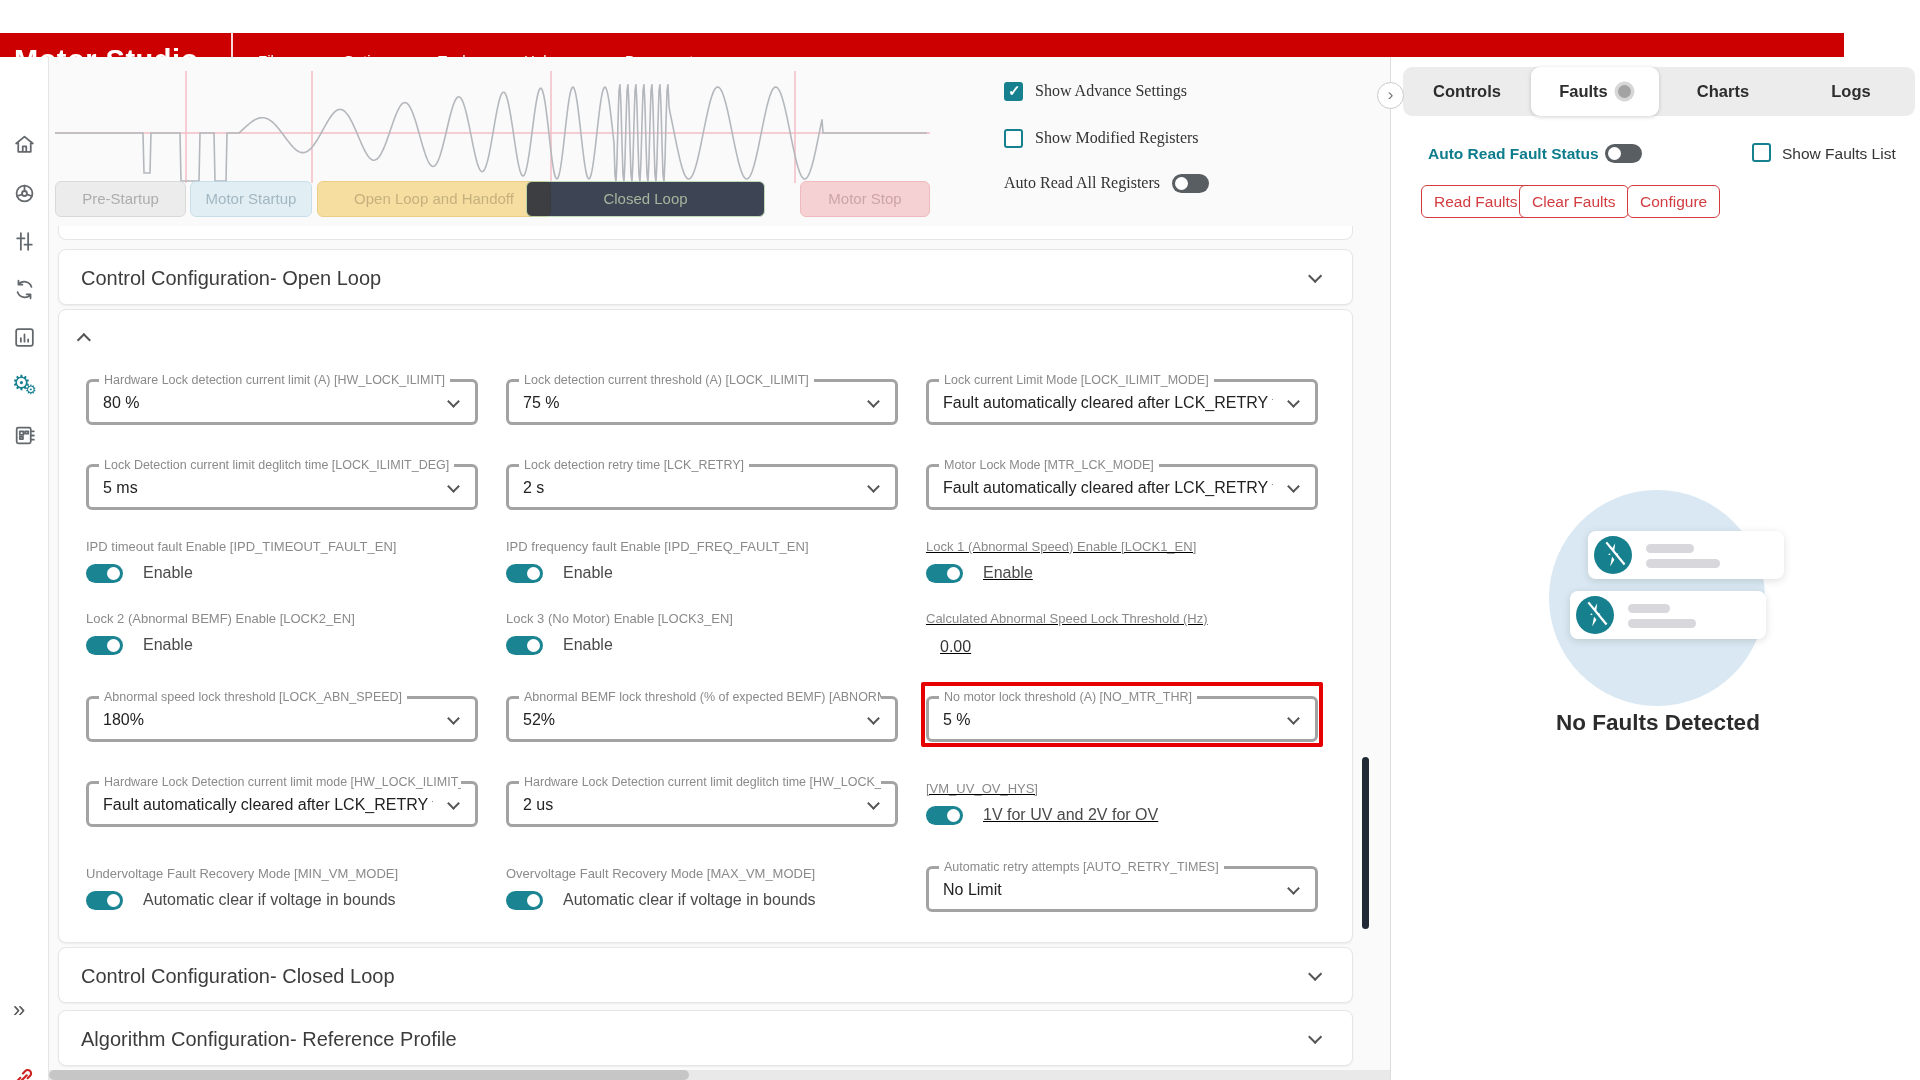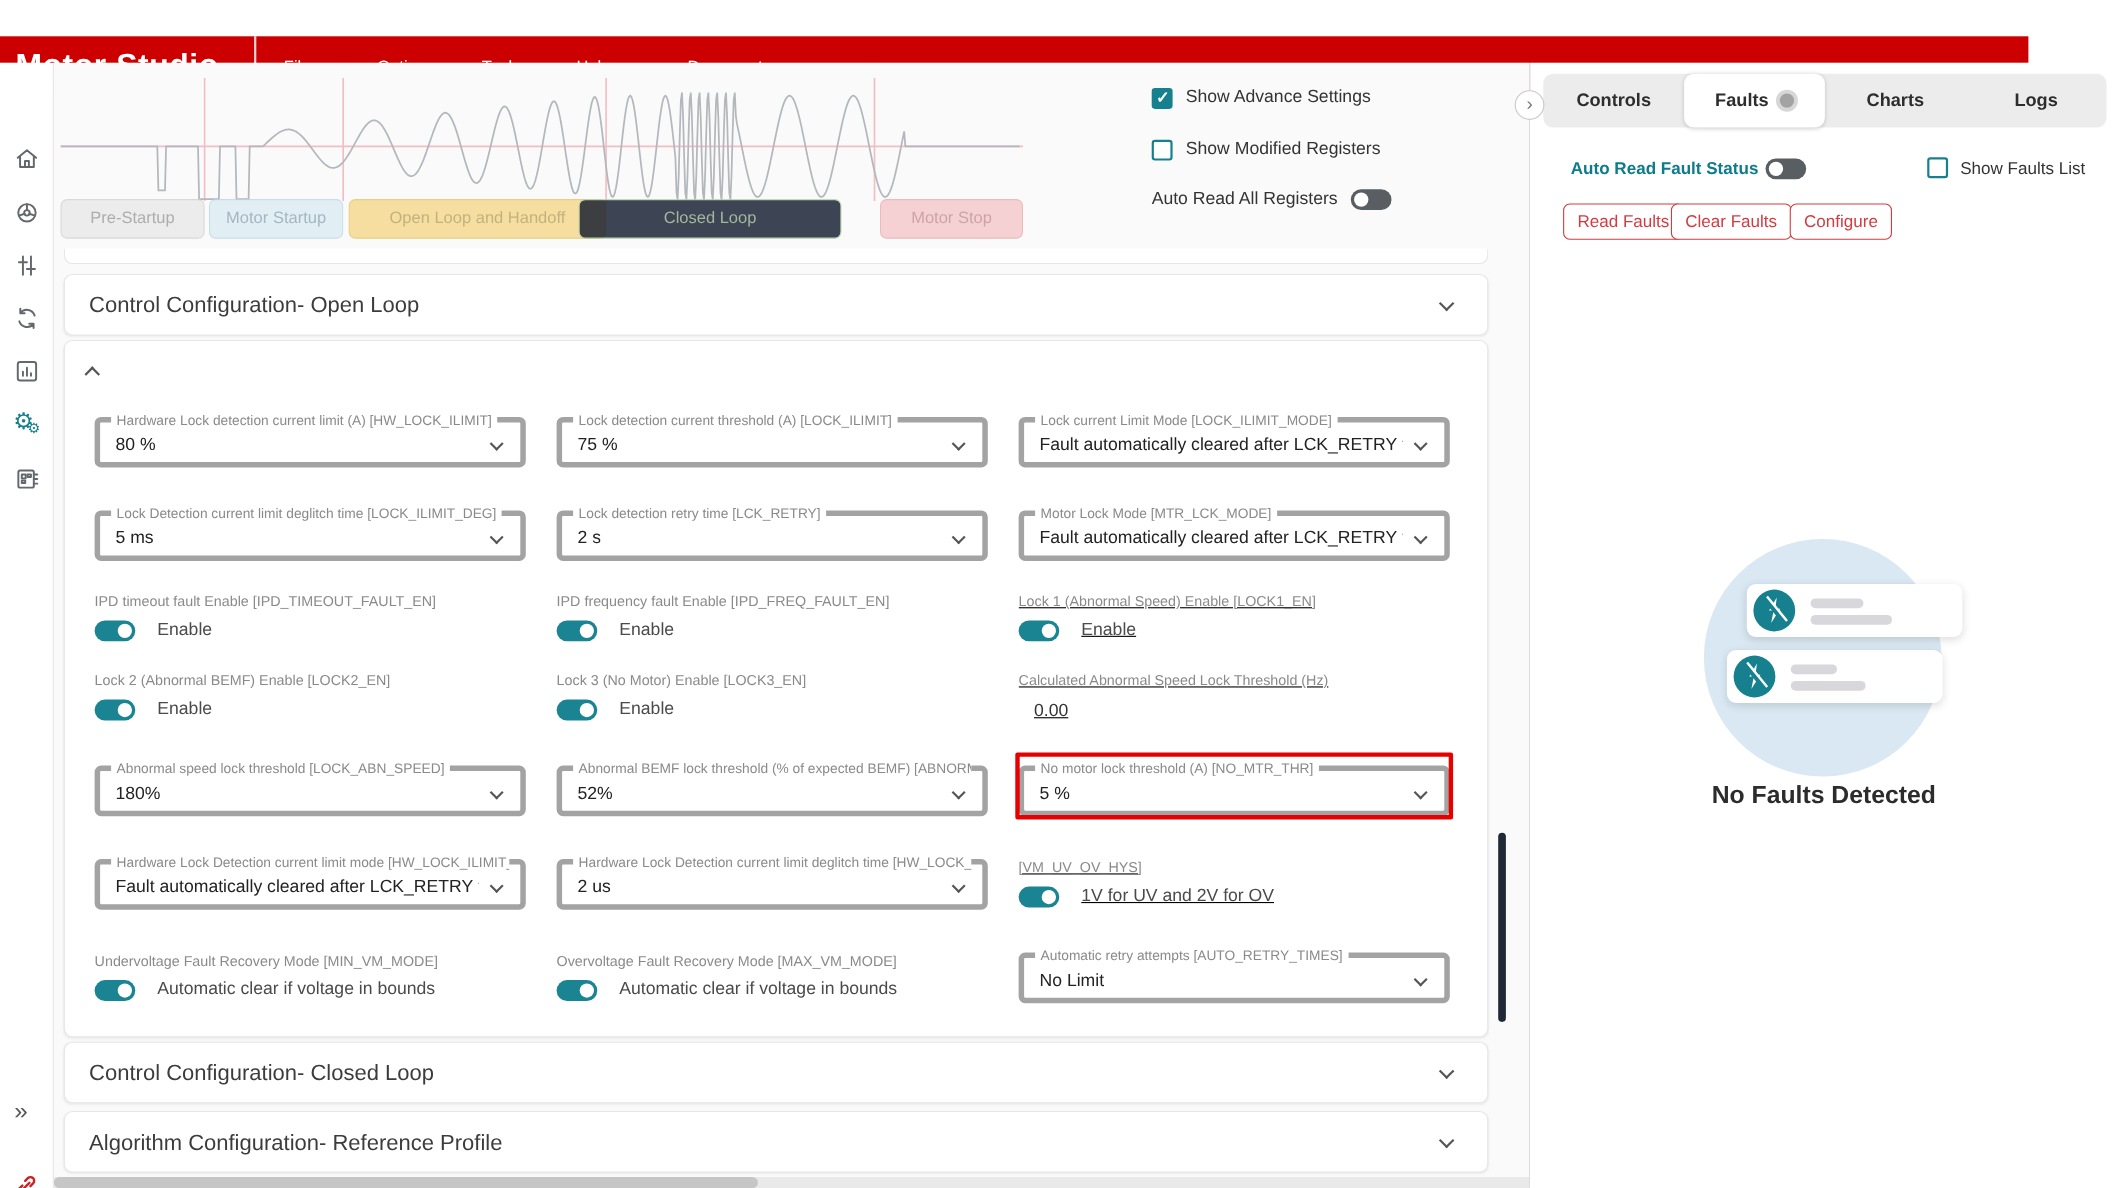--- a/index.html
+++ b/index.html
@@ -25,21 +25,21 @@
   .rail-link { position:absolute; left: 11px; top: 1008px; width: 26px; height: 26px; cursor:pointer; }
   .rail-link svg { width: 26px; height: 26px; stroke: #cc2222; fill: none; stroke-width: 2; stroke-linecap: round; }
 
   
   .main { position: absolute; left: 49px; top: 57px; width: 1341px; height: 1023px; background: #fafafa; }
 
   .wave-svg { position: absolute; left: 6px; top: 14px; }
   .stage-btn { position: absolute; top: 124px; height: 36px; border-radius: 6px; border: 1px solid;
                text-align: center; line-height: 34px; font-size: 15px; opacity: .8; cursor: pointer; }
 
-  .chk-row { position: absolute; left: 998px; display: flex; gap: 12px; height: 22px; }
+  .chk-row { position: absolute; left: 955px; display: flex; align-items: center; gap: 12px; height: 22px; font-family: Liberation Serif, serif; }
   .chk { width: 19px; height: 19px; border-radius: 3px; border: 2px solid #17808F; background: #fff; position: relative; cursor: pointer; flex: none; }
   .chk.checked { background: #17808F; border-color: #17808F; }
   .chk.checked::after { content: "✓"; position: absolute; left: 2px; top: -2px; color: #fff; font-size: 15px; font-weight: bold; }
   .chk-label { font-size: 16px; color: #333; }
 
   .toggle { width: 37px; height: 19px; border-radius: 10px; position: relative; cursor: pointer; flex: none; }
   .toggle.on  { background: #1b8492; }
   .toggle.off { background: #595e62; }
   .toggle::after { content: ""; position: absolute; top: 3px; width: 13px; height: 13px; border-radius: 50%; background: #fff; }
   .toggle.on::after  { right: 3px; }
@@ -55,21 +55,21 @@
   .acc-title { font-size: 20px; color: #3c3c3c; }
   .acc-chev { width: 10px; height: 10px; border-right: 2px solid #555; border-bottom: 2px solid #555; flex: none; }
   .acc-chev.down { transform: rotate(45deg) translateY(-3px); }
   .acc-chev.up   { transform: rotate(225deg) translateY(-3px); }
 
   
   .frow { position: absolute; left: 27px; width: 1260px; }
   .cell { position: absolute; top: 0; width: 392px; }
   .c1 { left: 0; } .c2 { left: 420px; } .c3 { left: 840px; text-decoration: underline; }
 
-  .field { position: relative; height: 46px; border: 5px solid #a3a3a3; border-radius: 6px; background: #fff; cursor: pointer; }
+  .field { position: relative; height: 46px; border: 3px solid #a3a3a3; border-radius: 6px; background: #fff; cursor: pointer; }
   .field-label { position: absolute; top: -9px; left: 10px; background: #fff; padding: 0 5px; font-size: 12.5px;
                  color: #8a8a8a; white-space: nowrap; max-width: 362px; overflow: hidden; }
   .field-value { position: absolute; left: 14px; top: 12px; font-size: 16px; color: #222;
                  white-space: nowrap; max-width: 330px; overflow: hidden; }
   .chev { position: absolute; right: 17px; top: 15px; width: 9px; height: 9px;
           border-right: 2px solid #555; border-bottom: 2px solid #555; transform: rotate(45deg); }
   .hl-box { position: absolute; left: -8px; right: -8px; top: -17px; bottom: -8px;
             border: 4px solid #E60000; border-radius: 2px; pointer-events: none; }
 
   .tg-label { font-size: 13px; color: #8a8a8a; white-space: nowrap; max-width: 392px; overflow: hidden; }

